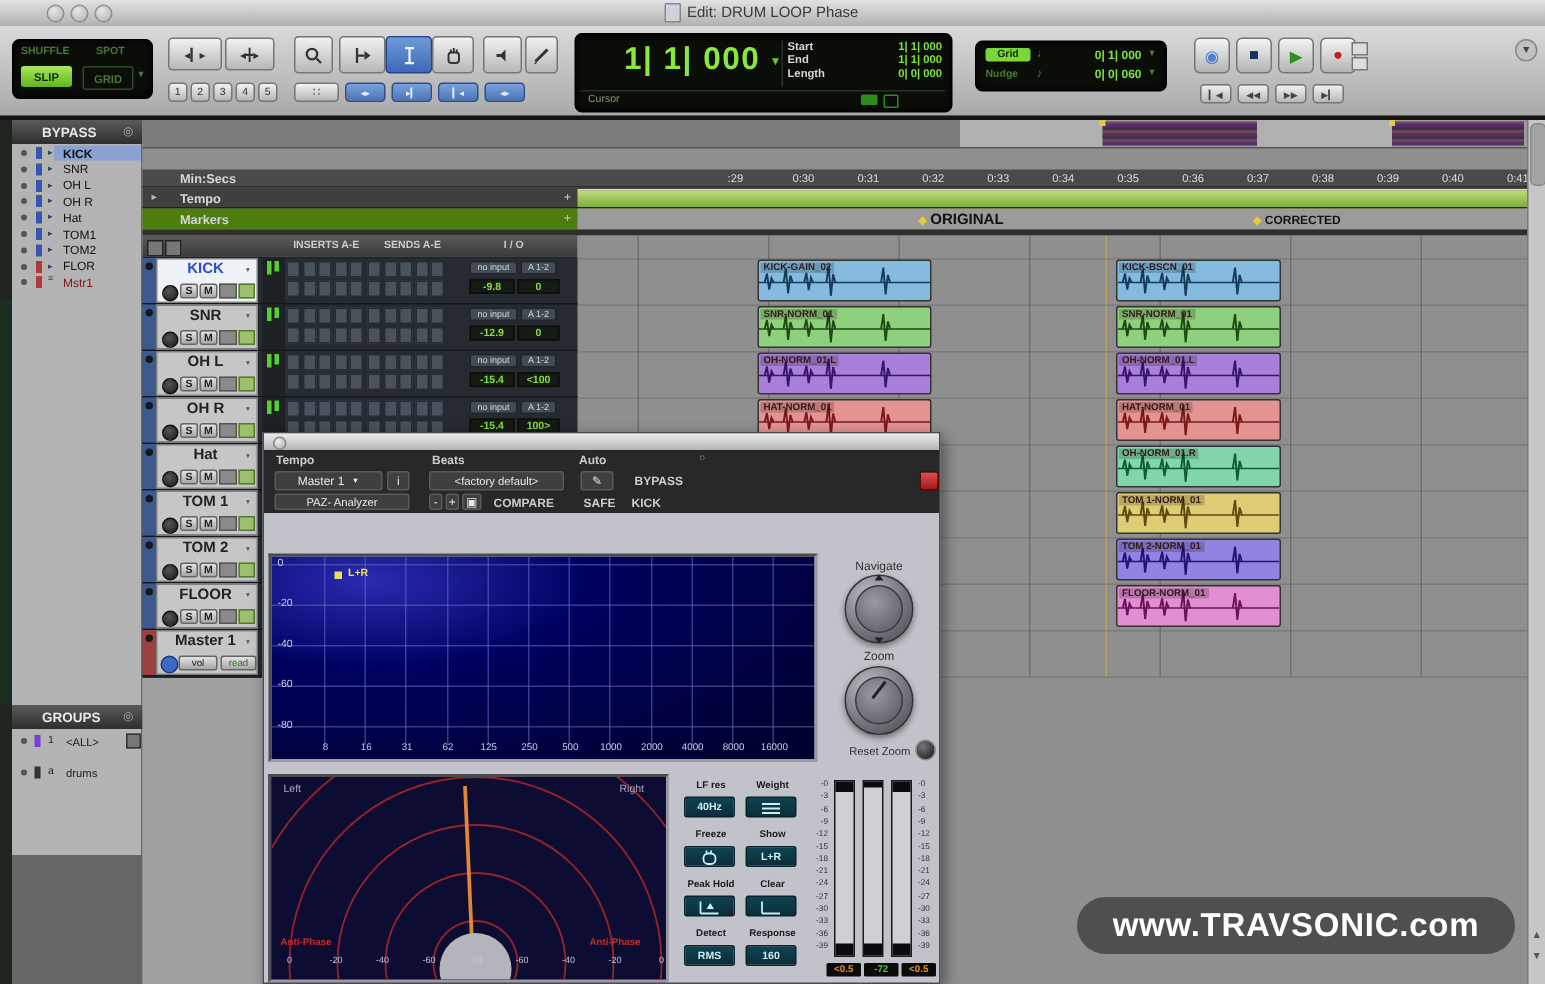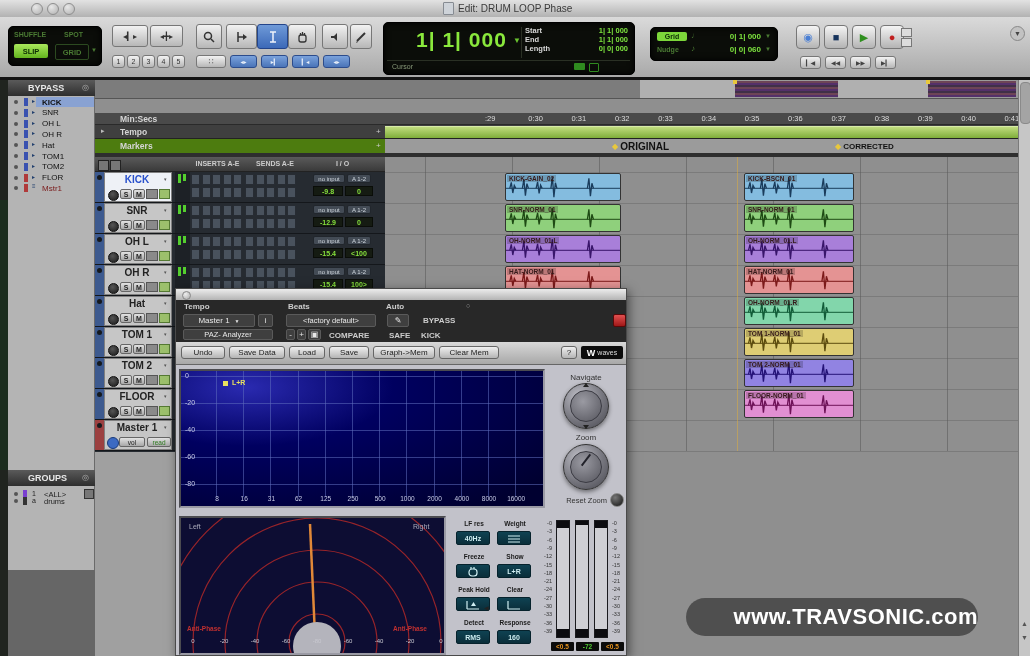--- a/index.html
+++ b/index.html
@@ -237,21 +237,21 @@
       <span class="abs" style="left:74px;top:3px;font-size:8px;color:#aaa;">◎</span>
     </div>
     <div id="groups-list" class="abs" style="left:0;top:17px;width:87px;height:80px;">
         <div style="position: absolute; left: 0px; top: 2px; width: 87px; height: 10px;">
           <div style="position: absolute; left: 6px; top: 3px; width: 4px; height: 4px; border-radius: 50%; background: rgb(85, 85, 85);"></div>
           <div style="position: absolute; left: 15px; top: 1px; width: 4px; height: 8px; background: rgb(122, 63, 208);"></div>
           <div style="position: absolute; left: 24px; top: 1px; font-size: 7px; color: rgb(34, 34, 34);">1</div>
           <div style="position: absolute; left: 36px; top: 1px; font-size: 7.5px; color: rgb(34, 34, 34);">&lt;ALL&gt;</div>
           <div style="position: absolute; left: 76px; top: 0px; width: 8px; height: 8px; background: rgb(119, 119, 119); border: 1px solid rgb(51, 51, 51);"></div>
         </div>
-        <div style="position: absolute; left: 0px; top: 9px; width: 87px; height: 10px;">
+        <div style="position: absolute; left: 0px; top: 23px; width: 87px; height: 10px;">
           <div style="position: absolute; left: 6px; top: 3px; width: 4px; height: 4px; border-radius: 50%; background: rgb(85, 85, 85);"></div>
           <div style="position: absolute; left: 15px; top: 1px; width: 4px; height: 8px; background: rgb(51, 51, 51);"></div>
           <div style="position: absolute; left: 24px; top: 1px; font-size: 7px; color: rgb(34, 34, 34);">a</div>
           <div style="position: absolute; left: 36px; top: 1px; font-size: 7.5px; color: rgb(34, 34, 34);">drums</div>
         </div>
       </div>
   </div>
   <div class="abs" style="left:8px;top:570px;width:87px;height:86px;background:#666;"></div>
 
   <div class="abs" style="left:95px;top:80px;width:923px;height:19px;background:#9a9a9a;border-bottom:1px solid #555;box-sizing:border-box;">
@@ -801,35 +801,20 @@
       <div class="abs hdrbtn" style="left:110px;top:29px;width:9px;height:11px;">-</div>
       <div class="abs hdrbtn" style="left:121px;top:29px;width:9px;height:11px;">+</div>
       <div class="abs hdrbtn" style="left:132px;top:29px;width:13px;height:11px;">▣</div>
       <span class="abs" style="left:153px;top:31px;font-size:8px;font-weight:bold;color:#ccc;">COMPARE</span>
       <span class="abs" style="left:210px;top:2px;font-size:8px;font-weight:bold;color:#ccc;">Auto</span>
       <div class="abs hdrbtn" style="left:211px;top:14px;width:22px;height:13px;">✎</div>
       <span class="abs" style="left:213px;top:31px;font-size:8px;font-weight:bold;color:#ccc;">SAFE</span>
       <span class="abs" style="left:247px;top:16px;font-size:8px;font-weight:bold;color:#ccc;">BYPASS</span>
       <span class="abs" style="left:245px;top:31px;font-size:8px;font-weight:bold;color:#ccc;">KICK</span>
       <div class="abs" style="left:437px;top:14px;width:11px;height:11px;background:linear-gradient(#e05050,#a01818);border:1px solid #5a0808;border-radius:2px;"></div>
-    </div>
-    <div class="abs" style="left:0;top:53px;width:450px;height:22px;background:linear-gradient(#d8d8d8,#a8a8a8);border-bottom:1px solid #666;">
-      <div id="paz-toolbar" class="abs" style="left:0;top:0;width:380px;height:22px;">
-          <div class=" pzbtn" style="position: absolute; left: 5px; top: 4px; width: 44px; height: 13px;">Undo</div>
-          <div class=" pzbtn" style="position: absolute; left: 53px; top: 4px; width: 56px; height: 13px;">Save Data</div>
-          <div class=" pzbtn" style="position: absolute; left: 113px; top: 4px; width: 36px; height: 13px;">Load</div>
-          <div class=" pzbtn" style="position: absolute; left: 153px; top: 4px; width: 40px; height: 13px;">Save</div>
-          <div class=" pzbtn" style="position: absolute; left: 197px; top: 4px; width: 62px; height: 13px;">Graph-&gt;Mem</div>
-          <div class=" pzbtn" style="position: absolute; left: 263px; top: 4px; width: 60px; height: 13px;">Clear Mem</div>
-        </div>
-      <div class="abs pzbtn" style="left:385px;top:4px;width:16px;height:13px;">?</div>
-      <div class="abs" style="left:405px;top:4px;width:42px;height:13px;background:#0c0c0c;border-radius:2px;display:flex;align-items:center;justify-content:center;">
-        <span style="color:#fff;font-weight:bold;font-size:9px;">W</span>
-        <span style="color:#ddd;font-size:7px;margin-left:2px;">waves</span>
-      </div>
     </div>
 
     <div id="pazgraph" class="abs" style="left:3px;top:80px;width:366px;height:139px;background:radial-gradient(ellipse at 18% 12%,#2a2ab0,#000060 35%,#000030 90%);border:2px inset #9a9aa4;box-sizing:border-box;overflow:hidden;">
         <div style="position: absolute; left: 0px; top: 5px; width: 362px; height: 1px; background: rgba(95, 110, 190, 0.55);"></div>
         <div style="position: absolute; left: 4px; top: 1px; font-size: 7px; color: rgb(200, 204, 232);">0</div>
         <div style="position: absolute; left: 0px; top: 32px; width: 362px; height: 1px; background: rgba(95, 110, 190, 0.55);"></div>
         <div style="position: absolute; left: 4px; top: 28px; font-size: 7px; color: rgb(200, 204, 232);">-20</div>
         <div style="position: absolute; left: 0px; top: 59px; width: 362px; height: 1px; background: rgba(95, 110, 190, 0.55);"></div>
         <div style="position: absolute; left: 4px; top: 55px; font-size: 7px; color: rgb(200, 204, 232);">-40</div>
         <div style="position: absolute; left: 0px; top: 86px; width: 362px; height: 1px; background: rgba(95, 110, 190, 0.55);"></div>
@@ -982,22 +967,22 @@
         <div style="position: absolute; left: 58px; top: 4px; width: 14px; height: 118px; background: rgb(207, 207, 212); border: 1px solid rgb(26, 26, 30); box-sizing: border-box;">
           <div style="position: absolute; left: 0px; top: 0px; width: 12px; height: 7px; background: rgb(12, 12, 16);"></div>
           <div style="position: absolute; left: 0px; top: 108px; width: 12px; height: 8px; background: rgb(12, 12, 16);"></div>
         </div>
         <div style="position: absolute; left: 15px; top: 126px; width: 23px; height: 9px; background: rgb(11, 11, 11); border-radius: 1px; color: rgb(232, 148, 30); font-size: 6.5px; font-weight: bold; display: flex; align-items: center; justify-content: center;">&lt;0.5</div>
         <div style="position: absolute; left: 40px; top: 126px; width: 23px; height: 9px; background: rgb(11, 11, 11); border-radius: 1px; color: rgb(78, 200, 50); font-size: 6.5px; font-weight: bold; display: flex; align-items: center; justify-content: center;">-72</div>
         <div style="position: absolute; left: 65px; top: 126px; width: 23px; height: 9px; background: rgb(11, 11, 11); border-radius: 1px; color: rgb(232, 148, 30); font-size: 6.5px; font-weight: bold; display: flex; align-items: center; justify-content: center;">&lt;0.5</div>
       </div>
   </div>
 
-  <div class="abs" style="left:686px;top:598px;width:292px;height:38px;background:rgba(70,70,70,.87);border-radius:19px;z-index:40;
-              display:flex;align-items:center;justify-content:flex-end;">
+  <div class="abs" style="left:718px;top:598px;width:292px;height:38px;background:rgba(70,70,70,.87);border-radius:19px;z-index:40;
+              display:flex;align-items:center;justify-content:center;">
     <span style="color:#fff;font-size:22px;font-weight:600;letter-spacing:.5px;">www.TRAVSONIC.com</span>
   </div>
 
   <div class="abs" style="left:1018px;top:80px;width:12px;height:576px;background:#c6c6c6;border-left:1px solid #7a7a7a;box-sizing:border-box;z-index:10;">
     <div class="abs" style="left:1px;top:2px;width:9px;height:40px;background:#a4a4a4;border:1px solid #8a8a8a;border-radius:4px;"></div>
     <div class="abs" style="left:2px;top:540px;font-size:7px;color:#555;">▲</div>
     <div class="abs" style="left:2px;top:554px;font-size:7px;color:#555;">▼</div>
   </div>
 </div>
 

